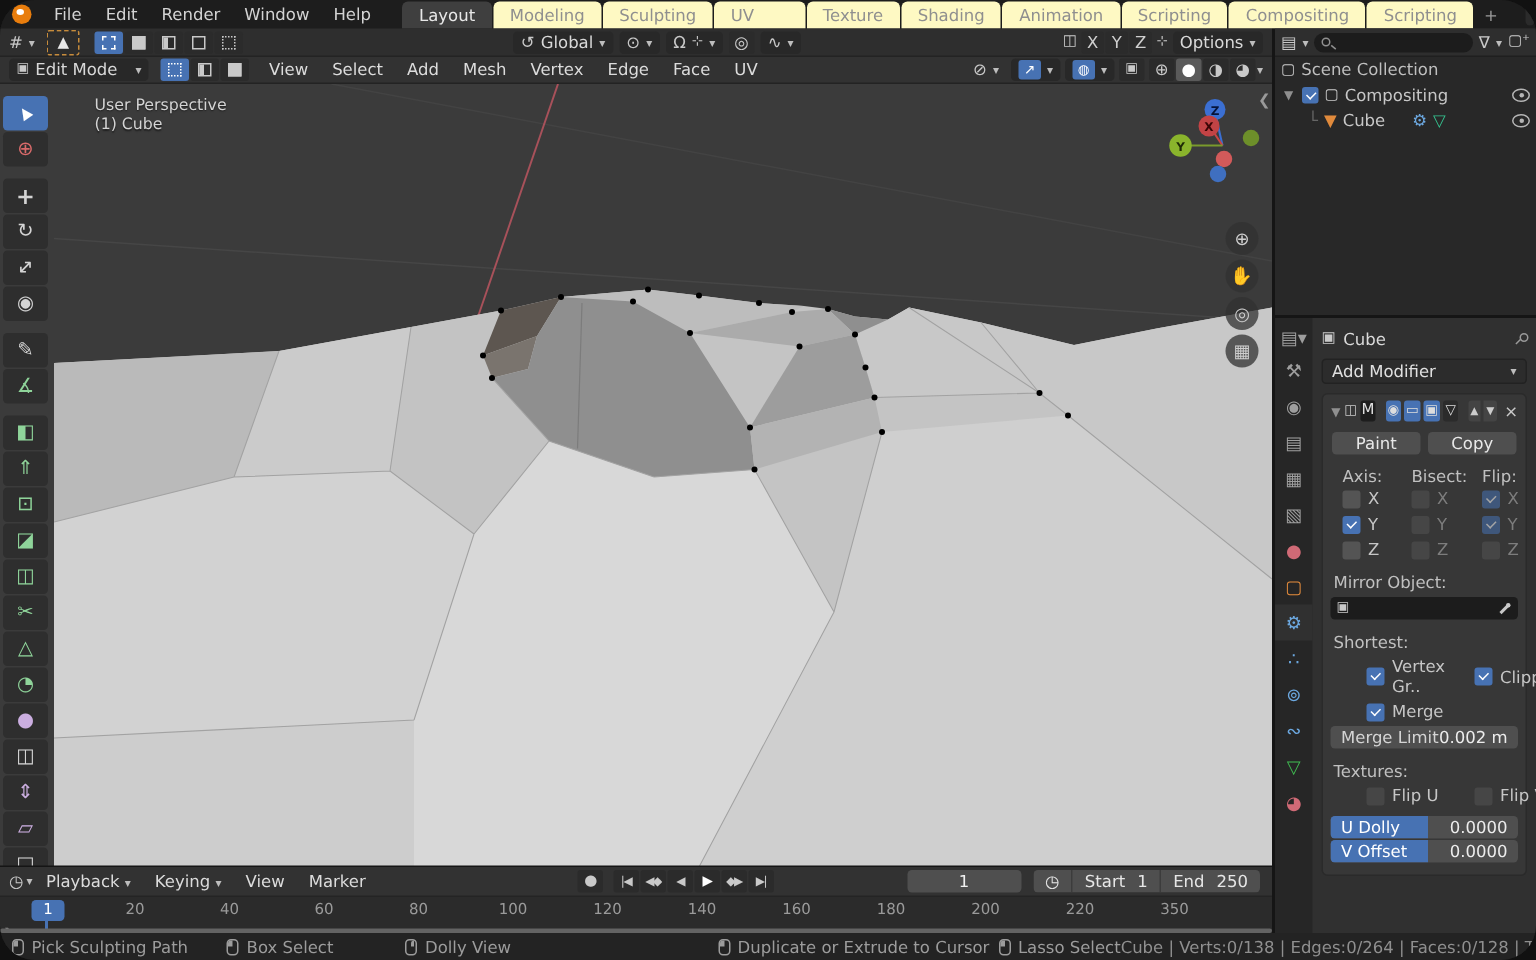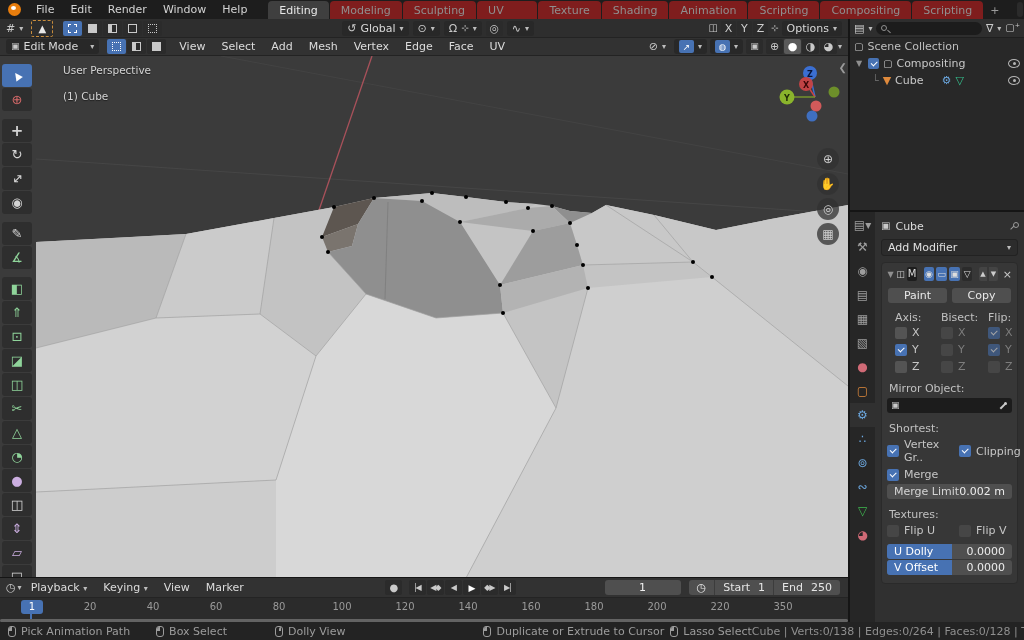--- a/index.html
+++ b/index.html
@@ -1,24 +1,24 @@
 <!DOCTYPE html>
 <html><head>
 <meta charset="utf-8">
 <style>
   html,body{margin:0;padding:0;background:#111;}
   *{box-sizing:border-box;font-family:"DejaVu Sans","Liberation Sans",sans-serif;}
-  #app{position:relative;width:1024px;height:640px;background:#1d1d1d;overflow:hidden;font-size:11px;color:#d8d8d8;-webkit-font-smoothing:antialiased;}
+  #app{position:relative;width:1024px;height:640px;background:#1d1d1d;overflow:hidden;font-size:11px;color:#d8d8d8;border-radius:23px;-webkit-font-smoothing:antialiased;}
   
   #topbar{position:absolute;left:0;top:0;width:1024px;height:19px;background:#1d1d1d;display:flex;align-items:center;padding:0 6px;gap:2px;}
   .logo{width:13px;height:13px;border-radius:50%;background:#e87d0d;position:relative;margin:0 6px 0 2px;flex:none;}
   .logo::after{content:"";position:absolute;left:3px;top:3px;width:5px;height:4px;border-radius:50%;background:#fff;}
   .menu{padding:2px 7px;color:#d3d3d3;border-radius:3px;}
   .wstabs{display:flex;margin-left:12px;gap:1px;height:19px;align-items:flex-end;}
-  .wstab{padding:3px 11px 3px;background:#7f1d1d;color:#8f8f8f;border-radius:4px 4px 0 0;height:18px;}
+  .wstab{padding:3px 11px 3px;background:#fef9c3;color:#8f8f8f;border-radius:4px 4px 0 0;height:18px;}
   .wstab.active{background:#3f3f3f;color:#e8e8e8;}
   .wstab.add{background:transparent;color:#9a9a9a;padding:3px 6px;}
   .selector{display:flex;align-items:center;background:#2b2b2b;border-radius:3px;height:15px;margin-left:10px;padding:0 3px;gap:4px;}
   .dim{color:#6f6f6f;}
   
   #toolsettings{position:absolute;left:0;top:19px;width:848px;height:19px;background:#2e2e2e;border-bottom:1px solid #232323;display:flex;align-items:center;padding:0 6px;gap:4px;}
   #vpheader{position:absolute;left:0;top:38px;width:848px;height:18px;background:#323232;border-bottom:1px solid #232323;display:flex;align-items:center;padding:0 6px;gap:2px;}
   .hbtn{padding:1px 7px;border-radius:3px;color:#dcdcdc;}
   .ddown{display:flex;align-items:center;gap:4px;background:#282828;border-radius:3px;padding:1px 5px;height:15px;}
   .car{font-size:8px;color:#bdbdbd;}
@@ -89,21 +89,21 @@
   .cbi .lb{color:#c6c6c6;} .cbi .lbdim{color:#7d7d7d;}
   .plabel{color:#c0c0c0;margin:9px 0 3px 2px;}
   .objfield{height:15px;background:#1c1c1c;border-radius:3px;display:flex;align-items:center;padding:0 4px;}
   .i-drop{width:10px;height:10px;position:relative;margin-left:auto;}
   .i-drop::before{content:"";position:absolute;left:1px;top:4px;width:8px;height:1.6px;background:#c9c9c9;transform:rotate(-45deg);}
   .i-drop::after{content:"";position:absolute;left:6px;top:1px;width:3px;height:3px;border-radius:50%;background:#c9c9c9;}
   .slider{height:15px;background:#4f4f4f;border-radius:3px;display:flex;align-items:center;margin-top:3px;overflow:hidden;}
   .slider .sl{padding-left:7px;color:#d4d4d4;}
   .slider .sv{margin-left:auto;padding-right:7px;color:#ececec;}
   .slider.blue .sl{background:#4772b3;align-self:stretch;display:flex;align-items:center;flex:0 0 52%;color:#fff;}
-  .tworow{display:flex;margin-left:0;margin-top:4px;}
+  .tworow{display:flex;margin-left:24px;margin-top:4px;}
   .tworow .cbi{flex:0 0 72px;}
   
   #timeline{position:absolute;left:0;top:578px;width:848px;height:44px;background:#2b2b2b;}
   #tlhead{height:20px;background:#323232;border-bottom:1px solid #242424;display:flex;align-items:center;padding:0 6px;gap:2px;}
   .transport{display:flex;gap:1px;margin-left:132px;align-items:center;}
   .tbtn{min-width:17px;height:15px;border-radius:2px;background:#2b2b2b;color:#c9c9c9;display:flex;align-items:center;justify-content:center;font-size:8px;padding:0 2px;letter-spacing:-1px;}
   .tbtn.play{color:#fff;font-size:9px;}
   .framefield{width:76px;height:15px;background:#4f4f4f;border-radius:3px;text-align:center;line-height:15px;color:#f0f0f0;margin-left:auto;}
   .segs{display:flex;height:15px;border-radius:3px;overflow:hidden;margin:0 2px 0 6px;}
   .seg{background:#4f4f4f;display:flex;align-items:center;padding:0 8px;gap:8px;border-right:1px solid #3c3c3c;color:#e6e6e6;}
@@ -128,21 +128,21 @@
 <div id="app">
 
   <div id="topbar">
     <span class="logo"></span>
     <span class="menu">File</span>
     <span class="menu">Edit</span>
     <span class="menu">Render</span>
     <span class="menu">Window</span>
     <span class="menu">Help</span>
     <div class="wstabs">
-      <span class="wstab active">Editing</span>
+      <span class="wstab active">Layout</span>
       <span class="wstab">Modeling</span>
       <span class="wstab">Sculpting</span>
       <span class="wstab">UV Editing</span>
       <span class="wstab">Texture Paint</span>
       <span class="wstab">Shading</span>
       <span class="wstab">Animation</span>
       <span class="wstab">Scripting</span>
       <span class="wstab">Compositing</span>
       <span class="wstab">Scripting</span>
       <span class="wstab add">+</span>
@@ -321,21 +321,21 @@
           <circle cx="464" cy="229" r="2"></circle>
         <circle cx="467" cy="257" r="2"></circle>
           <circle cx="657" cy="206" r="2"></circle>
           <circle cx="676" cy="221" r="2"></circle>
         <circle cx="286" cy="181" r="2"></circle>
           <circle cx="292" cy="196" r="2"></circle>
       </g>
     </svg>
 
     <div class="vptext" style="top:8px">User Perspective</div>
-    <div class="vptext" style="top:34px">(1) Cube</div>
+    <div class="vptext" style="top:21px">(1) Cube</div>
 
     <div id="toolcol">
       <span class="tool active">
           <span class="g rot" style="font-size:10px;color:#fff">▲</span>
         </span>
       <span class="tool">
           <span class="g red">⊕</span>
         </span>
       <span class="gap"></span>
       <span class="tool">
@@ -638,21 +638,21 @@
       <span class="tick" style="left:705px">220</span>
       <span class="tick" style="left:768px">350</span>
       <span class="expand">❯</span>
     </div>
     <span class="hscroll"></span>
   </div>
 
   <div id="statusbar">
     <span class="hint">
         <span class="i-mouse"></span>
-        <span>Pick Animation Path</span>
+        <span>Pick Sculpting Path</span>
       </span>
     <span class="hint" style="margin-left:26px">
         <span class="i-mouse"></span>
         <span>Box Select</span>
       </span>
     <span class="hint" style="margin-left:48px">
         <span class="i-mouse mid"></span>
         <span>Dolly View</span>
       </span>
     <span class="hint" style="margin-left:138px">

